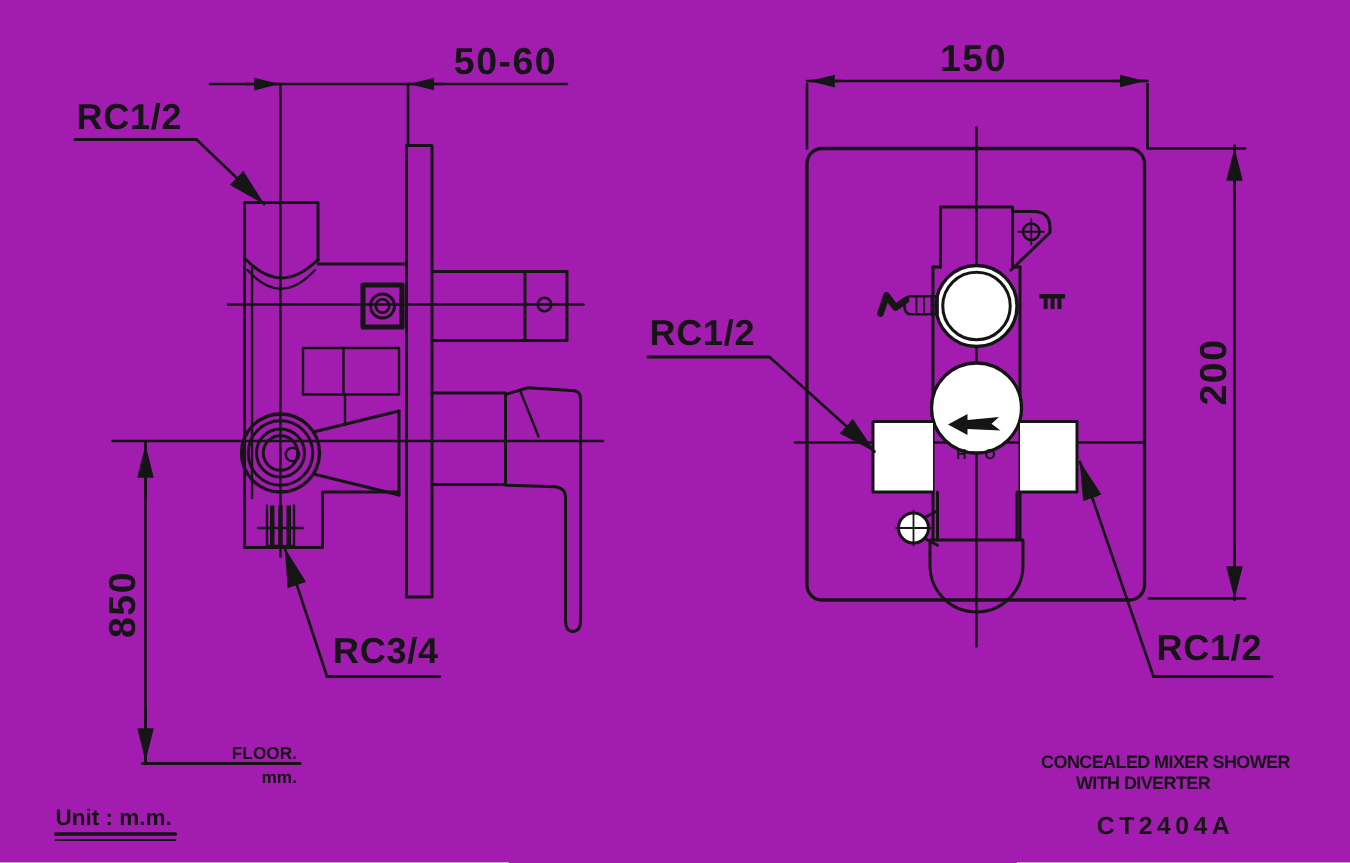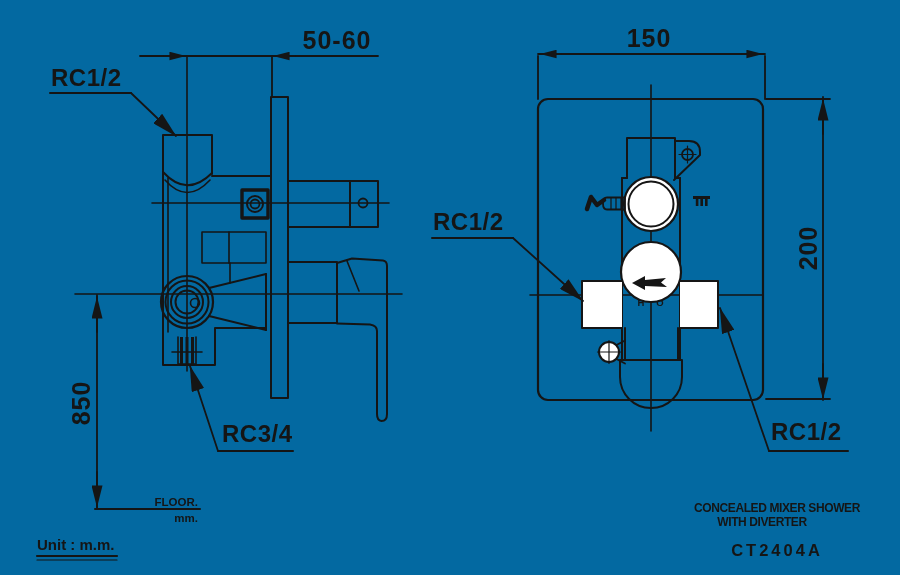--- a/index.html
+++ b/index.html
@@ -1,16 +1,16 @@
 <!DOCTYPE html>
 <html><head>
 <meta charset="utf-8">
 <style>
   html,body{margin:0;padding:0;background:#ffffff;}
-  .wrap{position:relative;width:900px;height:575px;background:#0369a1;overflow:hidden;}
+  .wrap{position:relative;width:900px;height:575px;background:#a21caf;overflow:hidden;}
   svg{display:block;}
   text{font-family:"Liberation Sans","DejaVu Sans",sans-serif;font-weight:700;fill:#151515;}
   .ln{fill:none;stroke:#151515;stroke-width:2;stroke-linecap:round;stroke-linejoin:round;}
   .w1{stroke-width:1.2;}
   .w15{stroke-width:1.6;}
   .w18{stroke-width:1.8;}
   .w22{stroke-width:2.2;}
   .w3{stroke-width:3.4;}
   .fillb{fill:#151515;stroke:none;}
   .wh{fill:#ffffff;}

